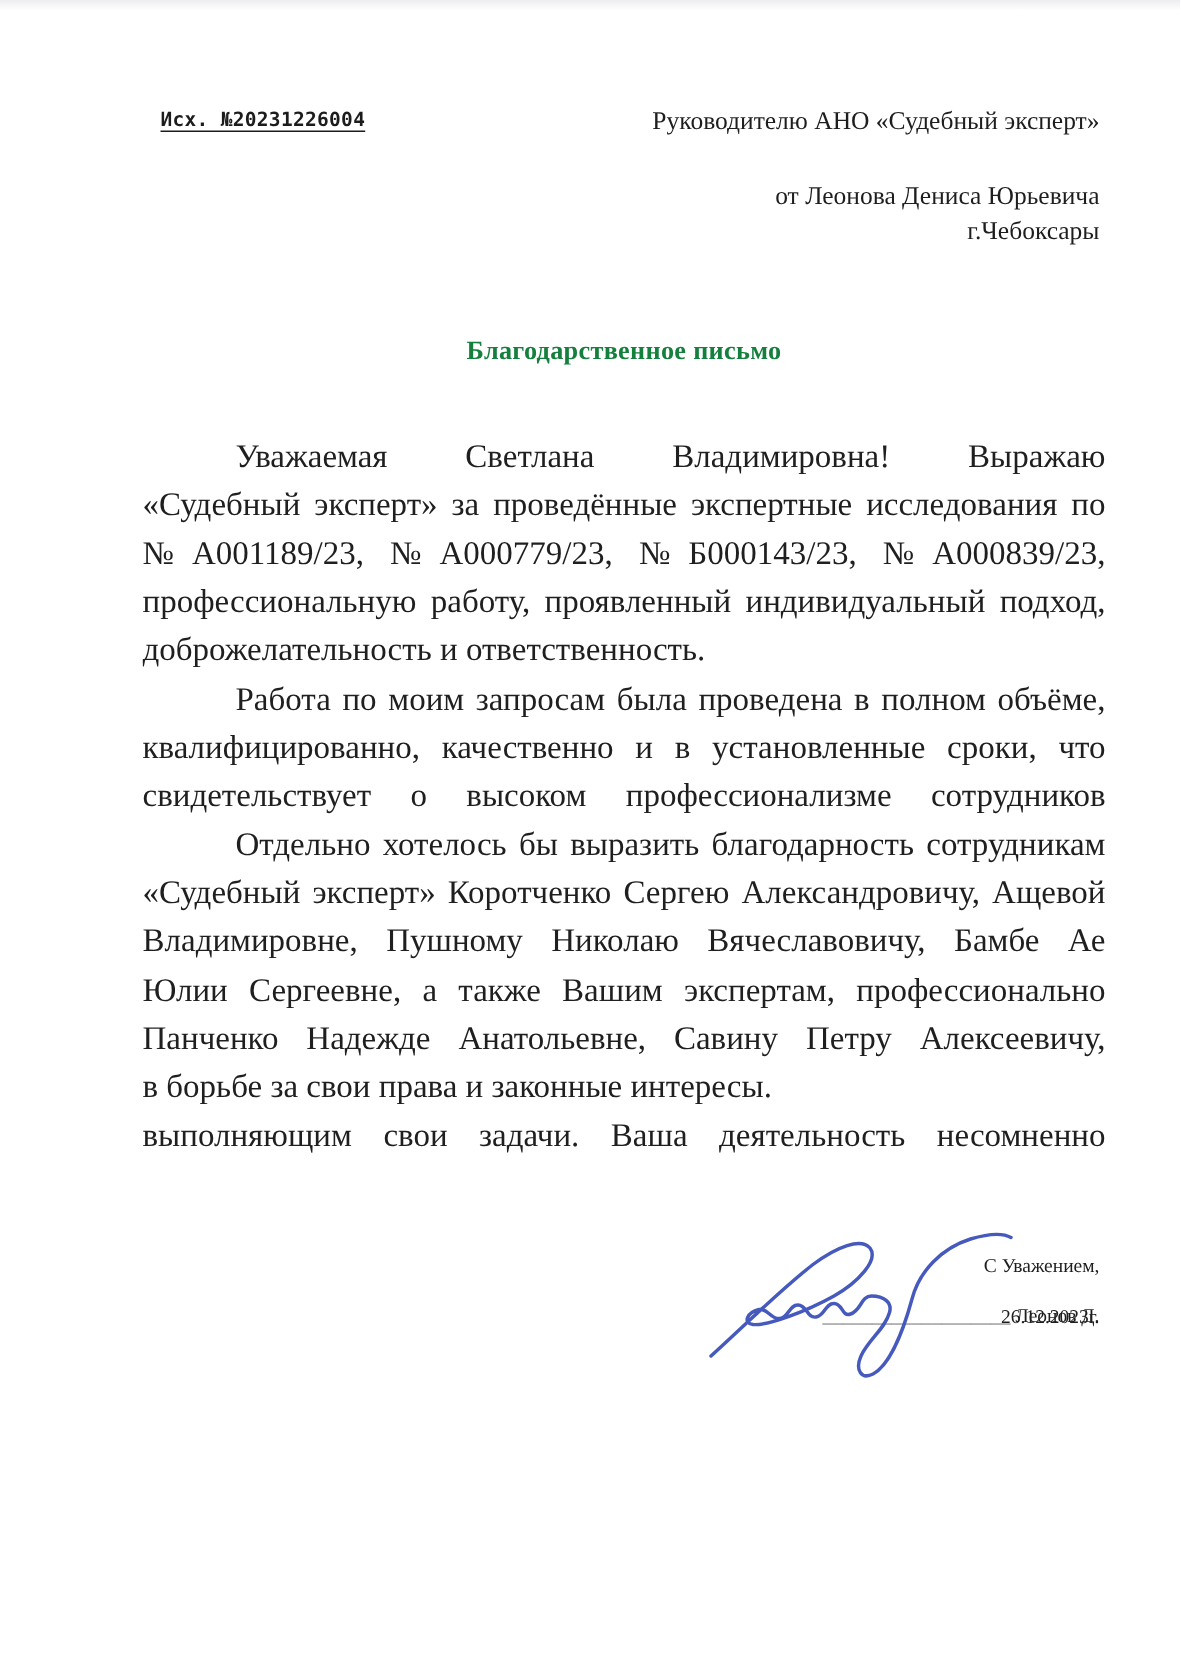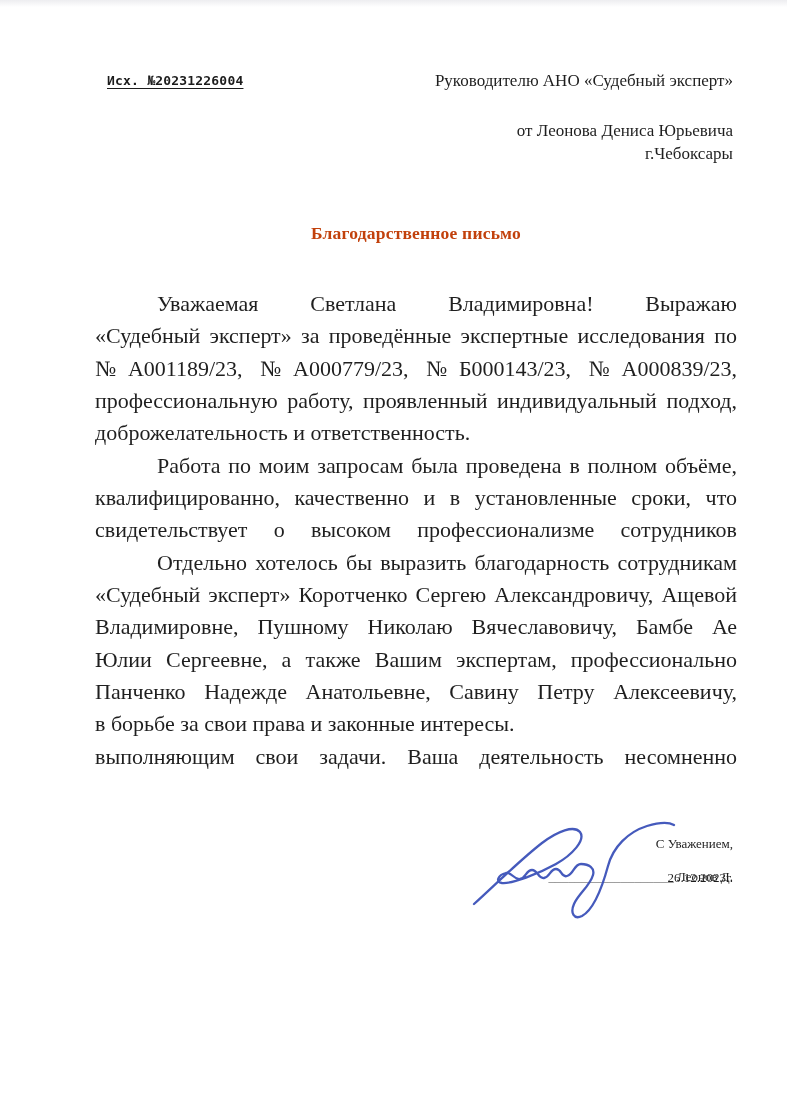--- a/index.html
+++ b/index.html
@@ -28,21 +28,21 @@
     position: absolute; right: 54px;
     font-size: 17px; color: #1e1e1e;
     text-align: right; white-space: nowrap;
   }
   .addr-1 { top: 71px; }
   .addr-2 { top: 121px; }
   .addr-3 { top: 144px; }
   .doc-title {
     position: absolute; left: 95px; top: 223px; width: 642px;
     text-align: center; font-weight: bold; font-size: 17.5px;
-    color: #c2410c; letter-spacing: 0.2px;
+    color: #15803d; letter-spacing: 0.2px;
   }
   .body-text {
     position: absolute; left: 95px; top: 288px; width: 642px;
     font-size: 22px; color: #1f1f1f;
   }
   .bline {
     height: 32.35px; line-height: 32.35px;
     text-align: justify; text-align-last: justify;
     overflow: hidden; white-space: normal;
   }

